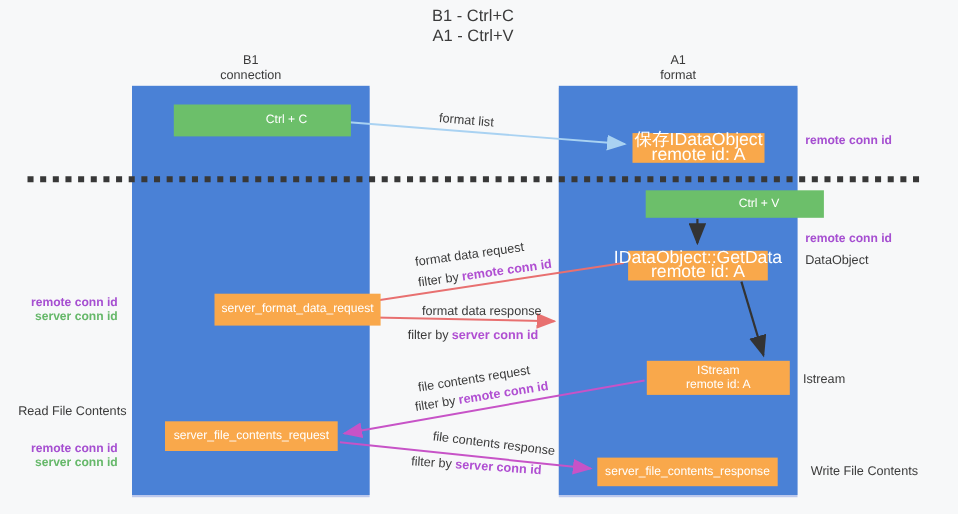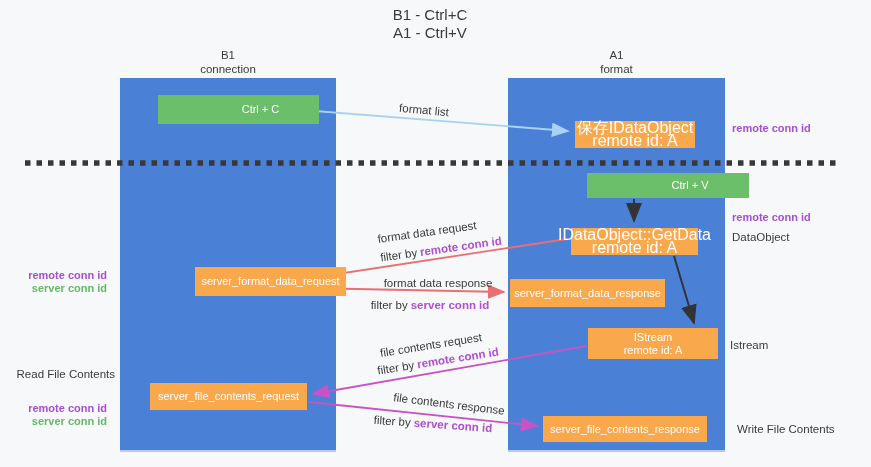--- a/index.html
+++ b/index.html
@@ -95,23 +95,20 @@
 
   <div class="abs node orange" style="left:571px;top:228px;width:127px;height:27px;">
     <div class="l2">IDataObject::GetData</div>
     <div class="l2">remote id: A</div>
   </div>
 
   <div class="abs node orange" style="left:152px;top:267px;width:151px;height:29px;margin-left:43px;">
     <div>server_format_data_request</div>
   </div>
 
-  <div class="abs node orange" style="left:510px;top:279px;width:155px;height:28px;">
-    <div>server_format_data_response</div>
-  </div>
 
   <div class="abs node orange" style="left:588px;top:328px;width:130px;height:31px;">
     <div>IStream</div>
     <div>remote id: A</div>
   </div>
 
   <div class="abs node orange" style="left:150px;top:383px;width:157px;height:27px;">
     <div>server_file_contents_request</div>
   </div>
 

